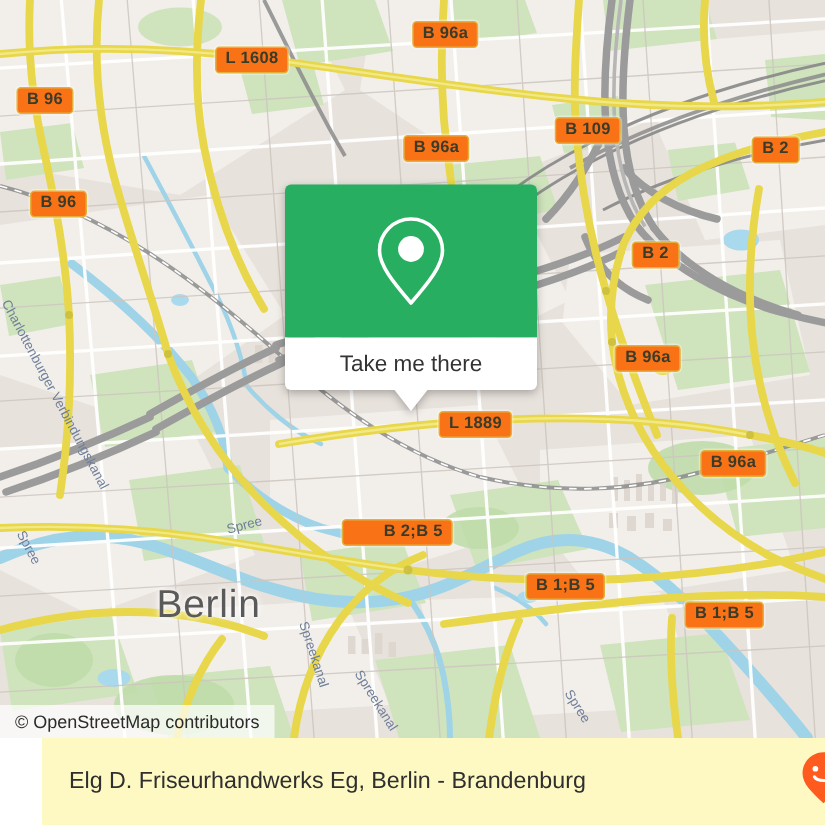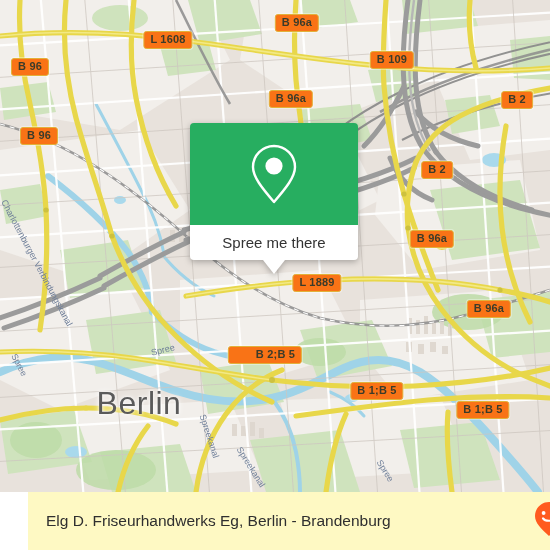--- a/index.html
+++ b/index.html
@@ -58,21 +58,21 @@
     position: absolute;
     color: #6f7f99;
     font-size: 9px;
     white-space: nowrap;
     transform-origin: 0 0;
     font-family: "Liberation Sans", sans-serif;
   }
   .city-label {
     position: absolute;
     color: #5a5a5a;
-    font-size: 32px;
+    font-size: 26px;
     letter-spacing: .5px;
     white-space: nowrap;
     transform: translate(-50%, -50%);
     text-shadow: 0 0 3px rgba(255,255,255,.95), 0 0 6px rgba(255,255,255,.9);
   }
 
   
   .callout {
     position: absolute;
     left: 190px;
@@ -405,21 +405,21 @@
         </g>
       </svg>
     </div>
 
     <div>
       <div class="shield" style="left:168px;top:40px;">L 1608</div>
       <div class="shield" style="left:30px;top:67px;">B 96</div>
       <div class="shield" style="left:39px;top:136px;">B 96</div>
       <div class="shield" style="left:297px;top:23px;">B 96a</div>
       <div class="shield" style="left:291px;top:99px;">B 96a</div>
-      <div class="shield" style="left:392px;top:60px;">B 109</div>
+      <div class="shield" style="left:392px;top:87px;">B 109</div>
       <div class="shield" style="left:517px;top:100px;">B 2</div>
       <div class="shield" style="left:437px;top:170px;">B 2</div>
       <div class="shield" style="left:432px;top:239px;">B 96a</div>
       <div class="shield" style="left:317px;top:283px;">L 1889</div>
       <div class="shield" style="left:489px;top:309px;">B 96a</div>
       <div class="shield" style="left:265px;top:355px;padding-left:27px;">B 2;B 5</div>
       <div class="shield" style="left:377px;top:391px;">B 1;B 5</div>
       <div class="shield" style="left:483px;top:410px;">B 1;B 5</div>
     </div>
 
@@ -436,24 +436,27 @@
 
     <div class="callout">
       <div class="callout-green">
         <span>
           <svg width="52" height="62" viewBox="0 0 52 62" xmlns="http://www.w3.org/2000/svg">
             <path d="M26 3 C 14.4 3 5 12.4 5 24 C 5 34 14 45 26 59 C 38 45 47 34 47 24 C 47 12.4 37.6 3 26 3 Z" fill="none" stroke="#ffffff" stroke-width="2.4" stroke-linejoin="round"></path>
             <circle cx="26" cy="23" r="8.6" fill="#ffffff"></circle>
           </svg>
         </span>
       </div>
-      <div class="callout-footer">Spree me there</div>
+      <div class="callout-footer">Take me there</div>
       <div class="callout-tail"></div>
     </div>
 
+    <div class="attribution">
+      <span>© OpenStreetMap contributors</span>
+    </div>
   </div>
 
   <div class="footer">
 
     <div class="footer-title">Elg D. Friseurhandwerks Eg, Berlin - Brandenburg</div>
 
     <div class="brand">
       <span>
         <svg width="30" height="36" viewBox="0 0 30 36" xmlns="http://www.w3.org/2000/svg">
           <path d="M15 1 C 7.3 1 1 7.3 1 15 C 1 22 7 27.5 15 35 C 23 27.5 29 22 29 15 C 29 7.3 22.7 1 15 1 Z" fill="#ff5b1f"></path>

